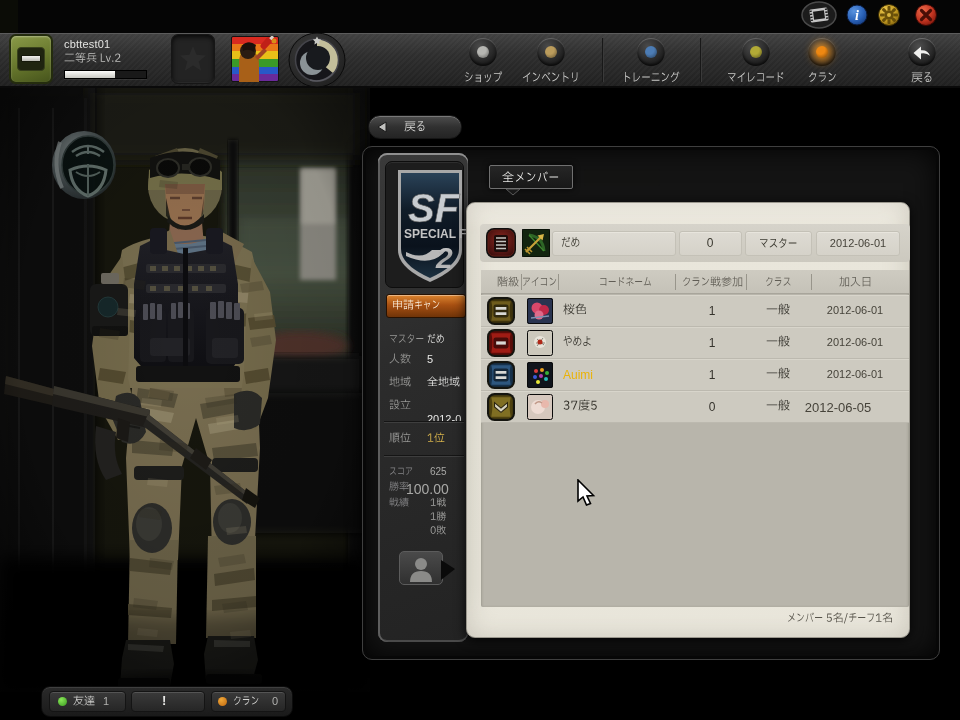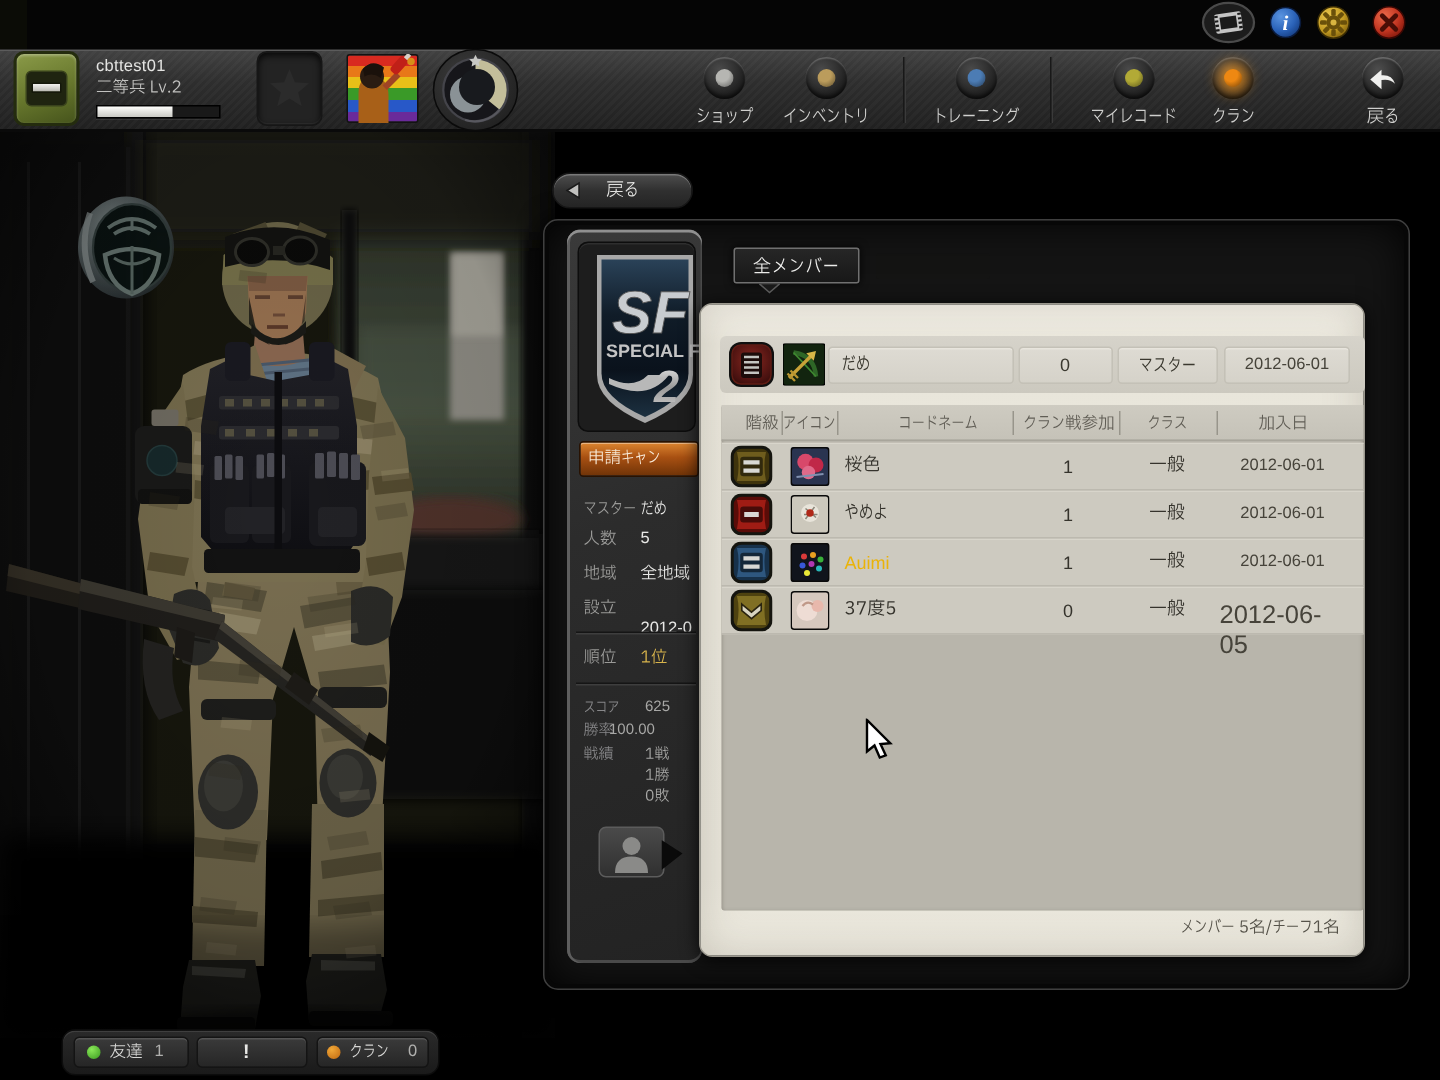--- a/index.html
+++ b/index.html
@@ -408,21 +408,21 @@
     <path fill="#d8b44c" d="M6.3 8.9V9.7H1V8.9H3.3V2.3H3.2L1.1 4.2L0.6 3.6L2.8 1.6H4.2V8.9Z M10.4 0.6Q10 2.2 9.4 3.5V10.5H8.7V4.7Q8.2 5.4 7.7 5.9L7.3 5.3Q8.2 4.4 8.8 3.2Q9.4 2 9.8 0.4ZM10.3 3V2.3H13.3V0.5H14.1V2.3H17.2V3ZM17.4 9.3V10H10V9.3H14.1Q15 6.6 15.5 3.6L16.2 3.7Q15.7 6.9 14.9 9.3ZM12.3 8.6Q11.9 5.9 11.2 3.9L11.9 3.7Q12.6 5.7 12.9 8.4Z"></path>
   </svg>
 <div class="abs" style="left:384px;top:455px;width:80px;height:1px;background:#151515;box-shadow:0 1px 0 #3e3e3e;z-index:4"></div>
 <svg style="position:absolute;left:389.0px;top:466.0px;z-index:4" width="26" height="13" viewBox="0 0 26 13">
     <path fill="#88888a" d="M6.9 8.8Q5.7 7.3 4.4 6.2Q3.8 7 3 7.7Q2.2 8.3 1.2 8.8L0.9 8.1Q2.8 7.2 4 5.7Q5.2 4.2 5.5 2.3H1.5V1.6H6.2Q6.2 2 6.1 2.6Q5.8 4.2 4.8 5.7Q6.1 6.8 7.2 8.2Z M14.6 8.8H14V8H9.1V7.3H14V2.5H9.2V1.8H14.6Z M20.4 4.9Q21.2 4.4 21.7 3.7Q22.3 3.1 22.5 2.3H16.9V1.6H23.1V2.2Q22.8 3.2 22.2 4.1Q21.6 4.9 20.7 5.5ZM17.3 8.3Q18.1 8 18.6 7.5Q19 7 19.2 6.4Q19.5 5.8 19.5 4.8V3.4H20V4.8Q20 5.9 19.8 6.7Q19.5 7.4 19 8Q18.4 8.6 17.6 9Z"></path>
   </svg>
 <div class="abs" style="left:430px;top:466px;font-size:10px;color:#a8a8a6;z-index:4">625</div>
 <svg style="position:absolute;left:389.0px;top:481.0px;z-index:4" width="22" height="13" viewBox="0 0 22 13">
     <path fill="#88888a" d="M8.1 4.4Q8.7 5.4 9.7 6.3L9.4 6.7Q8.2 5.7 7.5 4.4H5.9Q5.2 5.8 3.9 6.8L3.6 6.4Q4.7 5.5 5.3 4.4H3.8V3.8H5.5Q5.7 3.3 5.9 2.7H4.1V2.2H6Q6.1 1.5 6.2 0.5L6.7 0.5Q6.7 1.4 6.5 2.2H9.4V2.7H7.5Q7.6 3.3 7.9 3.8H9.6V4.4ZM8.9 0.8Q8.6 1.6 8.2 2.1L7.7 1.9Q8.1 1.3 8.4 0.6ZM5 2Q4.7 1.4 4.3 0.9L4.8 0.6Q5.2 1.1 5.4 1.8ZM1 0.8H3.4V8.7Q3.4 9.1 3.2 9.3Q3.1 9.4 2.8 9.4H2L1.8 8.8H2.8V6.2H1.5Q1.4 7.3 1.3 8.1Q1.1 8.9 0.9 9.6L0.3 9.2Q0.7 8.3 0.8 7.1Q1 5.8 1 3.5ZM2.8 3.2V1.3H1.5V3.2ZM7.3 3.8Q7.1 3.3 7 2.7H6.4Q6.3 3.3 6.1 3.8ZM2.8 5.6V3.8H1.5Q1.5 4.8 1.5 5.6ZM6.7 6.1V6.2H8.7Q8.7 7.7 8.5 8.5Q8.4 9 8.2 9.2Q8 9.4 7.4 9.4H6.5L6.4 8.9H7.3Q7.7 8.9 7.8 8.8Q8 8.7 8 8.3Q8.1 7.7 8.1 6.7H6.7Q6.5 7.7 5.8 8.4Q5.2 9.1 4.1 9.5L3.8 9Q4.8 8.7 5.4 8.1Q5.9 7.5 6.1 6.7H4.7V6.2H6.2V6.1V5.2H6.7Z M14.6 1.8H10.6V1.3H14.6V0.4H15.2V1.3H19.4V1.8H15.3Q14.8 2.5 14.1 3.4Q14.3 3.6 14.8 4Q15.6 3.2 16.1 2.3L16.6 2.7Q16.1 3.4 15.4 4.2Q14.7 5 14.2 5.5Q15.5 5.4 16.4 5.3Q16.1 4.7 15.9 4.4L16.3 4.2Q16.9 5 17.5 6.1L17.1 6.4Q16.8 5.9 16.7 5.8Q14.8 6.1 12.7 6.2L12.6 5.7Q12.8 5.6 13.4 5.6Q13.9 5.1 14.5 4.5Q13.9 3.9 12.8 3L13.2 2.6L13.7 3Q14.3 2.4 14.6 1.8ZM19.2 2.7Q18.5 3.4 17.5 4.1L17.1 3.7Q18.2 2.9 18.8 2.3ZM12.4 4.1Q11.9 3.6 10.8 2.7L11.1 2.3Q11.6 2.6 12 3Q12.5 3.3 12.8 3.7ZM19.1 6.2Q18.3 5.5 17.3 4.7L17.6 4.3Q18.6 5 19.5 5.8ZM13 4.8Q12.6 5.2 12 5.6Q11.5 6 10.9 6.3L10.6 5.8Q11.7 5.2 12.7 4.4ZM15.2 7.1H19.5V7.7H15.2V9.5H14.6V7.7H10.5V7.1H14.6V6.3H15.2Z"></path>
   </svg>
-<div class="abs" style="left:406px;top:481px;font-size:10px;color:#a8a8a6;z-index:4">100.00</div>
+<div class="abs" style="left:406px;top:481px;font-size:14px;color:#a8a8a6;z-index:4">100.00</div>
 <svg style="position:absolute;left:389.0px;top:497.0px;z-index:4" width="22" height="13" viewBox="0 0 22 13">
     <path fill="#88888a" d="M2.9 2.3Q2.8 1.9 2.6 1.4Q2.4 0.9 2.2 0.6L2.7 0.4Q3.1 1.1 3.4 2.1ZM9 7 9.6 7.2 9.4 9Q9.4 9.2 9.3 9.4Q9.1 9.5 9 9.5Q8.7 9.5 8.5 9.3Q7.9 8.8 7.5 7.7Q6.6 8.8 5.4 9.5L5 9.1Q6.4 8.2 7.3 7Q6.9 5.6 6.8 3.6L5.6 3.7L5.5 3.1L6.7 3Q6.7 1.9 6.7 0.8V0.4H7.2V0.8Q7.2 1.9 7.3 3L9.4 2.8L9.4 3.4L7.3 3.5Q7.4 5.2 7.7 6.3Q8.2 5.4 8.6 4.1L9.1 4.3Q8.6 5.9 7.9 7.1Q8.3 8.4 8.9 9ZM5.5 8H3.2V9.6H2.7V8H0.5V7.4H2.7V6.4H0.7V2.7H3.8Q4.4 1.5 4.7 0.6L5.2 0.8Q5 1.2 4.8 1.7Q4.6 2.3 4.4 2.7H5.2V6.4H3.2V7.4H5.5ZM8.7 2.5Q8.4 2.1 8.1 1.7Q7.8 1.3 7.5 1L7.9 0.7Q8.6 1.4 9.1 2.2ZM1.5 2.5Q1.3 2.1 1.1 1.7Q0.9 1.2 0.7 0.9L1.2 0.7Q1.7 1.5 1.9 2.3ZM2.7 4.3V3.2H1.3V4.3ZM3.2 4.3H4.6V3.2H3.2ZM2.7 4.7H1.3V5.9H2.7ZM3.2 4.7V5.9H4.6V4.7Z M12.5 5.4V9.6H11.9V5.4Q10.9 5.5 10.3 5.5L10.2 5Q10.8 5 11.1 4.9Q11.5 4.4 11.9 3.8Q11.2 3 10.4 2.3L10.7 1.8L11.2 2.2Q11.6 1.4 12 0.4L12.5 0.6Q12.1 1.7 11.5 2.6L11.7 2.8Q11.8 3 12.2 3.3Q12.7 2.4 13.1 1.5L13.6 1.8Q12.7 3.7 11.8 4.9Q12.5 4.8 13.2 4.7Q13.1 4.2 12.9 3.8L13.3 3.6Q13.7 4.5 14 5.6L13.6 5.8Q13.5 5.6 13.5 5.6Q13.4 5.3 13.4 5.2Q13.1 5.3 12.5 5.4ZM17 3.4H19.6V3.9H14V3.4H16.5V2.7H14.2V2.2H16.5V1.6H14V1.1H16.5V0.4H17V1.1H19.5V1.6H17V2.2H19.3V2.7H17ZM19.1 4.4V8.2H14.4V4.4ZM18.6 4.9H15V5.5H18.6ZM18.6 6H15V6.6H18.6ZM13.3 6.1Q13.6 7.1 13.7 8.2L13.2 8.4Q13.1 7.1 12.9 6.3ZM10.3 8.7Q10.8 7.6 10.9 6.2L11.4 6.2Q11.3 8 10.8 9ZM18.6 7.1H15V7.7H18.6ZM13.8 9.1Q14.4 9 14.9 8.8Q15.5 8.5 15.8 8.3L16.2 8.7Q15.8 9 15.2 9.2Q14.6 9.5 14 9.6ZM17.5 8.3Q18 8.4 18.6 8.7Q19.2 8.9 19.6 9.1L19.4 9.6Q18.3 9.1 17.2 8.8Z"></path>
   </svg>
 <svg style="position:absolute;left:430.0px;top:497.0px;z-index:4" width="18" height="13" viewBox="0 0 18 13">
     <path fill="#a8a8a6" d="M5.7 8.1V8.8H0.9V8.1H3V2.1H2.9L1 3.8L0.6 3.3L2.5 1.5H3.8V8.1Z M9.2 2.3Q9.1 1.9 8.9 1.4Q8.7 0.9 8.6 0.6L9 0.4Q9.4 1.1 9.7 2.1ZM15.3 7 15.9 7.2 15.7 9Q15.7 9.2 15.6 9.4Q15.4 9.5 15.2 9.5Q15 9.5 14.8 9.3Q14.2 8.8 13.8 7.7Q12.9 8.8 11.7 9.5L11.3 9.1Q12.7 8.2 13.6 7Q13.2 5.6 13.1 3.6L11.9 3.7L11.8 3.1L13 3Q13 1.9 13 0.8V0.4H13.5V0.8Q13.5 1.9 13.6 3L15.7 2.8L15.7 3.4L13.6 3.5Q13.7 5.2 14 6.3Q14.5 5.4 14.9 4.1L15.4 4.3Q14.9 5.9 14.2 7.1Q14.6 8.4 15.2 9ZM11.8 8H9.6V9.6H9V8H6.8V7.4H9V6.4H7V2.7H10.1Q10.7 1.5 11 0.6L11.5 0.8Q11.3 1.2 11.1 1.7Q10.9 2.3 10.7 2.7H11.5V6.4H9.6V7.4H11.8ZM15 2.5Q14.7 2.1 14.4 1.7Q14.1 1.3 13.8 1L14.2 0.7Q14.9 1.4 15.4 2.2ZM7.8 2.5Q7.6 2.1 7.4 1.7Q7.2 1.2 7 0.9L7.5 0.7Q8 1.5 8.2 2.3ZM9 4.3V3.2H7.6V4.3ZM9.5 4.3H10.9V3.2H9.5ZM9 4.7H7.6V5.9H9ZM9.5 4.7V5.9H10.9V4.7Z"></path>
   </svg>
 <svg style="position:absolute;left:430.0px;top:511.0px;z-index:4" width="18" height="13" viewBox="0 0 18 13">
     <path fill="#a8a8a6" d="M5.7 8.1V8.8H0.9V8.1H3V2.1H2.9L1 3.8L0.6 3.3L2.5 1.5H3.8V8.1Z M14.4 4.4Q15 5.4 16 6.3L15.7 6.7Q14.5 5.7 13.8 4.4H12.2Q11.5 5.8 10.2 6.8L9.9 6.4Q11 5.5 11.6 4.4H10.1V3.8H11.8Q12 3.3 12.2 2.7H10.4V2.2H12.3Q12.4 1.5 12.5 0.5L13 0.5Q13 1.4 12.8 2.2H15.7V2.7H13.8Q13.9 3.3 14.2 3.8H15.9V4.4ZM15.2 0.8Q14.9 1.6 14.5 2.1L14 1.9Q14.4 1.3 14.7 0.6ZM11.3 2Q11 1.4 10.6 0.9L11.1 0.6Q11.4 1.1 11.7 1.8ZM7.3 0.8H9.7V8.7Q9.7 9.1 9.5 9.3Q9.4 9.4 9.1 9.4H8.3L8.1 8.8H9.1V6.2H7.8Q7.7 7.3 7.6 8.1Q7.4 8.9 7.2 9.6L6.6 9.2Q7 8.3 7.1 7.1Q7.3 5.8 7.3 3.5ZM9.1 3.2V1.3H7.8V3.2ZM13.6 3.8Q13.4 3.3 13.3 2.7H12.7Q12.6 3.3 12.4 3.8ZM9.1 5.6V3.8H7.8Q7.8 4.8 7.8 5.6ZM13 6.1V6.2H15Q15 7.7 14.8 8.5Q14.8 9 14.5 9.2Q14.2 9.4 13.7 9.4H12.8L12.7 8.9H13.6Q14 8.9 14.1 8.8Q14.2 8.7 14.3 8.3Q14.4 7.7 14.4 6.7H12.9Q12.8 7.7 12.1 8.4Q11.5 9.1 10.4 9.5L10.1 9Q11.1 8.7 11.7 8.1Q12.2 7.5 12.4 6.7H11V6.2H12.5V6.1V5.2H13Z"></path>
   </svg>
 <svg style="position:absolute;left:430.0px;top:525.0px;z-index:4" width="18" height="13" viewBox="0 0 18 13">
@@ -548,21 +548,21 @@
 <div class="abs" style="left:813px;top:368px;width:84px;text-align:center;font-size:11px;color:#46433a;z-index:8">2012-06-01</div>
 <div class="abs" style="left:481px;top:391px;width:428px;height:32px;z-index:7;
 background:#cdcac0;border-bottom:1px solid #bcb9af;box-shadow:inset 0 1px 0 #d8d5cb"></div>
 <svg style="position:absolute;left:563.0px;top:399.0px;z-index:8" width="37" height="15" viewBox="0 0 37 15">
     <path fill="#35332c" d="M3.3 5.5Q4.2 5.5 4.7 5.1Q5.1 4.7 5.1 4V3.9Q5.1 3.2 4.7 2.9Q4.3 2.5 3.5 2.5Q2.8 2.5 2.4 2.8Q2 3.1 1.7 3.6L0.9 3Q1.8 1.6 3.5 1.6Q4.3 1.6 4.9 1.9Q5.5 2.1 5.9 2.6Q6.2 3.1 6.2 3.8Q6.2 4.6 5.7 5.2Q5.3 5.7 4.5 5.9V5.9Q5.3 6.1 5.8 6.6Q6.4 7.2 6.4 8.1Q6.4 8.9 6 9.5Q5.6 10.1 5 10.4Q4.3 10.7 3.4 10.7Q2.4 10.7 1.7 10.3Q1 9.9 0.6 9.2L1.3 8.6Q1.7 9.2 2.2 9.5Q2.6 9.8 3.4 9.8Q4.3 9.8 4.8 9.4Q5.3 8.9 5.3 8.1V8Q5.3 7.2 4.8 6.8Q4.3 6.4 3.4 6.4H2.3V5.5Z M14.2 2.7 10.9 10.6H9.8L13.2 2.6H9.3V4.3H8.4V1.8H14.2Z M21.9 1.4H26.6V2.1H17.4V4.7Q17.4 9.1 16.2 11.4L15.6 10.8Q16.1 9.7 16.3 8.2Q16.6 6.7 16.6 4.6V1.4H21.1V0.5H21.9ZM23.7 2.6H24.5V3.8H26.5V4.5H24.5V6.3H19.5V4.5H17.8V3.8H19.5V2.6H20.3V3.8H23.7ZM20.3 5.7H23.7V4.4H20.3ZM25.4 7.7Q24.6 9 22.8 9.9Q24.3 10.5 26.5 10.8L26.3 11.5Q23.8 11.1 22 10.3Q20.1 11.1 17.5 11.5L17.3 10.8Q19.4 10.5 21.2 9.9Q20.1 9.4 19.1 8.5L19.6 8Q20.7 9 22 9.6Q23.6 8.8 24.4 7.8H18.1V7.1H25.4Z M33.4 1.8V2.7H29.5L29.3 6.1H29.4Q29.7 5.6 30.1 5.3Q30.5 5.1 31.2 5.1Q31.9 5.1 32.5 5.4Q33.1 5.7 33.4 6.4Q33.8 7 33.8 7.8Q33.8 8.7 33.4 9.3Q33.1 10 32.4 10.4Q31.7 10.7 30.8 10.7Q29.9 10.7 29.2 10.3Q28.6 9.9 28.1 9.2L28.8 8.7Q29.2 9.2 29.7 9.5Q30.1 9.8 30.8 9.8Q31.8 9.8 32.2 9.3Q32.7 8.8 32.7 8V7.8Q32.7 6.9 32.2 6.4Q31.8 6 30.8 6Q30.3 6 29.9 6.2Q29.6 6.3 29.2 6.7L28.4 6.6L28.7 1.8Z"></path>
   </svg>
 <div class="abs" style="left:697px;top:400px;width:30px;text-align:center;font-size:12px;color:#35332c;z-index:8">0</div>
 <svg style="position:absolute;left:766.0px;top:399.0px;z-index:8" width="26" height="15" viewBox="0 0 26 15">
     <path fill="#35332c" d="M11.3 6.3H0.7V5.5H11.3Z M17.7 5.6Q17.4 5.7 17.2 5.7V10.5Q17.2 10.9 17 11.1Q16.9 11.3 16.5 11.3H15.2L15 10.6H16.5V5.9Q15.3 6.1 14 6.2Q13.9 8 13.7 9.3Q13.5 10.5 13.1 11.5L12.5 11Q12.9 10.2 13.1 9Q13.2 7.9 13.3 6.3L12.5 6.3L12.4 5.6Q13 5.6 13.3 5.6Q13.3 5.2 13.3 4.4V1.7H14.7Q14.9 1.1 15.1 0.4L15.8 0.6Q15.6 1.1 15.4 1.7H17.2V5.1Q17.4 5 17.7 5ZM19.4 2.2Q19.4 3.3 19.1 4Q18.8 4.8 18.2 5.4L17.8 4.9Q18.3 4.3 18.5 3.7Q18.8 3.2 18.8 2.2V0.9H21.9V3.9Q21.9 4.2 22 4.2Q22 4.3 22.3 4.3H22.7V2.5L23.4 2.8V4.2Q23.4 4.6 23.2 4.8Q23.1 4.9 22.7 4.9H22.2Q21.6 4.9 21.4 4.7Q21.2 4.5 21.2 4V1.5H19.4ZM16.5 5.2V2.3H14V4.3Q14 5.1 14 5.5Q15.2 5.4 16.5 5.2ZM14.9 2.7Q15.2 3.1 15.5 3.6Q15.8 4.1 16 4.5L15.5 4.8Q15.3 4.4 15 3.9Q14.7 3.5 14.4 3.1ZM23.2 11.5Q21.8 10.8 20.7 9.8Q19.5 10.8 18 11.5L17.7 10.8Q19.1 10.3 20.2 9.3Q19.2 8.3 18.5 7L19.1 6.7Q19.8 7.8 20.7 8.8Q21.6 7.7 22 6.5H18.2V5.8H22.8V6.4Q22.4 8 21.2 9.3Q22.2 10.2 23.5 10.8ZM14.9 6.7H15.5V9.6H14.9Z"></path>
   </svg>
-<div class="abs" style="left:813px;top:400px;width:84px;font-size:17px;color:#46433a;z-index:8">2012-06-05</div>
+<div class="abs" style="left:796px;top:400px;width:84px;text-align:center;font-size:13px;color:#46433a;z-index:8">2012-06-05</div>
 <svg class="abs" style="left:487px;top:297px;z-index:8" width="28" height="28" viewBox="0 0 26 26">
 <rect x="0" y="0" width="26" height="26" rx="7" fill="#15150f"></rect>
 <rect x="2" y="2" width="22" height="22" rx="5" fill="#3e330c"></rect>
 <path d="M4 4 h18 q-2 8 0 18 h-18 q2 -10 0 -18 Z" fill="#7a6622" opacity=".8"></path>
 <rect x="6" y="7" width="14" height="12" rx="2" fill="rgba(0,0,0,.55)"></rect>
     <g stroke="#d8d8d4" stroke-width="2.6">
       <path d="M8 10.5 h10 M8 15.5 h10"></path>
     </g>
   </svg>
 <svg class="abs" style="left:487px;top:329px;z-index:8" width="28" height="28" viewBox="0 0 26 26">

